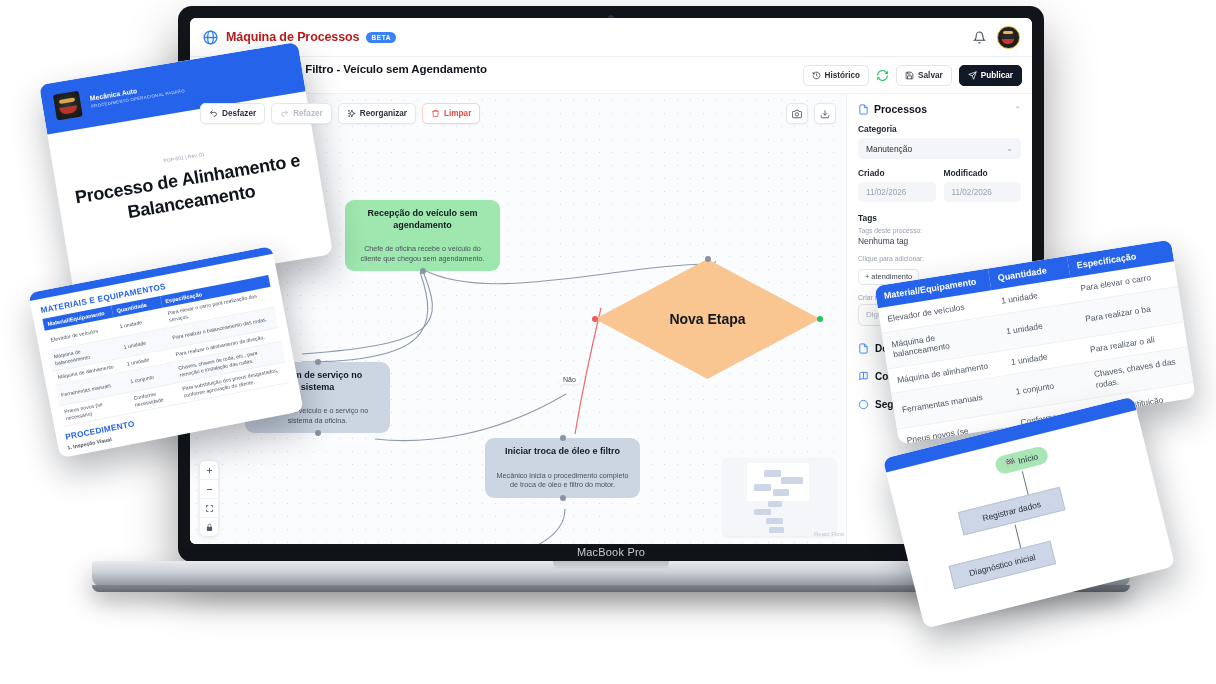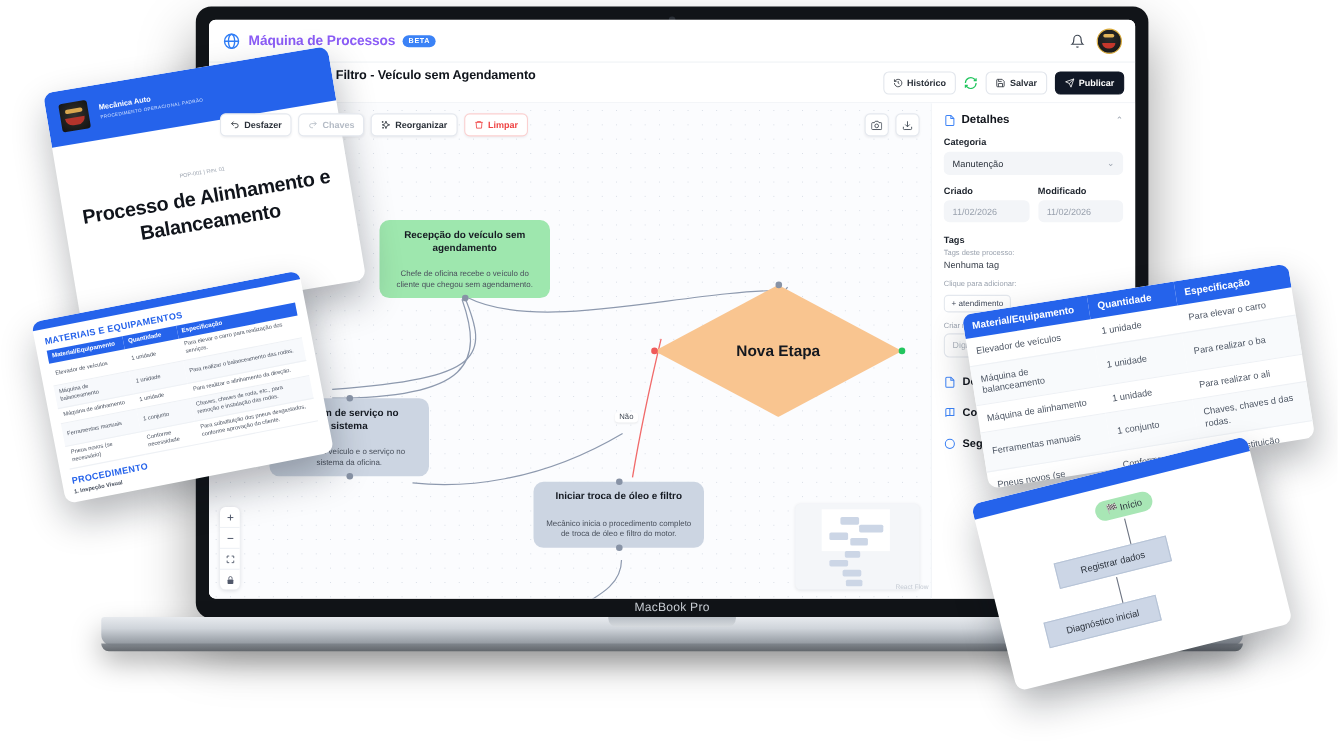--- a/index.html
+++ b/index.html
@@ -21,21 +21,21 @@
     border-radius:3px 3px 10px 10px;
     box-shadow:0 14px 26px rgba(0,0,0,.34);
   }
   .laptop-notch2{position:absolute;left:50%;margin-left:-58px;top:0;width:116px;height:9px;background:linear-gradient(180deg,#b9bfc6,#d6dade);border-radius:0 0 8px 8px;}
   .laptop-foot{position:absolute;left:92px;top:585px;width:1038px;height:7px;background:linear-gradient(180deg,#7e848b,#5c6167);border-radius:0 0 8px 8px;opacity:.92;}
 
   
   .app-header{height:38px;border-bottom:1px solid #eceff3;display:flex;align-items:center;padding:0 12px;background:#fff;}
   .brand{display:flex;align-items:center;gap:7px;}
   .globe{width:17px;height:17px;color:#2f7df6;}
-  .brand-name{font-size:12.5px;font-weight:700;color:#8b5cf6;letter-spacing:-.1px;}
+  .brand-name{font-size:12.5px;font-weight:700;color:#b91c1c;letter-spacing:-.1px;}
   .beta{background:#3b82f6;color:#fff;font-size:6.5px;font-weight:700;letter-spacing:.6px;padding:2px 5px;border-radius:7px;}
   .hdr-right{margin-left:auto;display:flex;align-items:center;gap:11px;}
   .bell{width:13px;height:13px;color:#3f4753;}
   .avatar{width:21px;height:21px;border-radius:50%;background:radial-gradient(circle at 50% 40%,#2b2b2b,#151515);border:1.6px solid #d8a93a;position:relative;overflow:hidden;}
   .avatar:after{content:"";position:absolute;left:4px;bottom:3.5px;width:12px;height:5px;border-radius:0 0 8px 8px;background:#c5372c;}
   .avatar:before{content:"";position:absolute;left:5px;top:4px;width:10px;height:3px;border-radius:2px;background:#e2b45b;}
 
   
   .doc-bar{height:36px;border-bottom:1px solid #eef1f5;display:flex;align-items:center;padding:0 10px;background:#fff;}
   .chev-close{width:14px;color:#8b939f;font-size:12px;text-align:center;cursor:pointer;}
@@ -214,21 +214,21 @@
                   <path d="M9 14L4 9l5-5"></path>
                   <path d="M4 9h11a5 5 0 0 1 0 10h-3"></path>
                 </svg>
               <span>Desfazer</span>
             </div>
             <div class="tb-btn tb-dim">
               <svg viewBox="0 0 24 24" fill="none" stroke="currentColor" stroke-width="2">
                   <path d="M15 14l5-5-5-5"></path>
                   <path d="M20 9H9a5 5 0 0 0 0 10h3"></path>
                 </svg>
-              <span>Chaves</span>
+              <span>Refazer</span>
             </div>
             <div class="tb-btn">
               <svg viewBox="0 0 24 24" fill="none" stroke="currentColor" stroke-width="2">
                   <path d="M5 3v4M3 5h4M6 17v4M4 19h4M13 3l2.5 6.5L22 12l-6.5 2.5L13 21l-2.5-6.5L4 12l6.5-2.5L13 3z"></path>
                 </svg>
               <span>Reorganizar</span>
             </div>
             <div class="tb-btn tb-red">
               <svg viewBox="0 0 24 24" fill="none" stroke="currentColor" stroke-width="2">
                   <path d="M3 6h18M8 6V4h8v2M19 6l-1 14H6L5 6"></path>
@@ -331,21 +331,21 @@
           </div>
           <div class="rf-attr">React Flow</div>
         </div>
 
         <div class="side">
           <div class="side-head">
             <svg class="ic" viewBox="0 0 24 24" fill="none" stroke="currentColor" stroke-width="2">
                 <path d="M14 2H6a2 2 0 0 0-2 2v16a2 2 0 0 0 2 2h12a2 2 0 0 0 2-2V8z"></path>
                 <path d="M14 2v6h6"></path>
               </svg>
-            <span class="side-title">Detalhes</span>
+            <span class="side-title">Processos</span>
             <span class="caret">⌃</span>
           </div>
 
           <div class="fld-label">Categoria</div>
           <div class="select">
             <span>Manutenção</span>
             <span class="cv">⌄</span>
           </div>
 
           <div class="row2">

